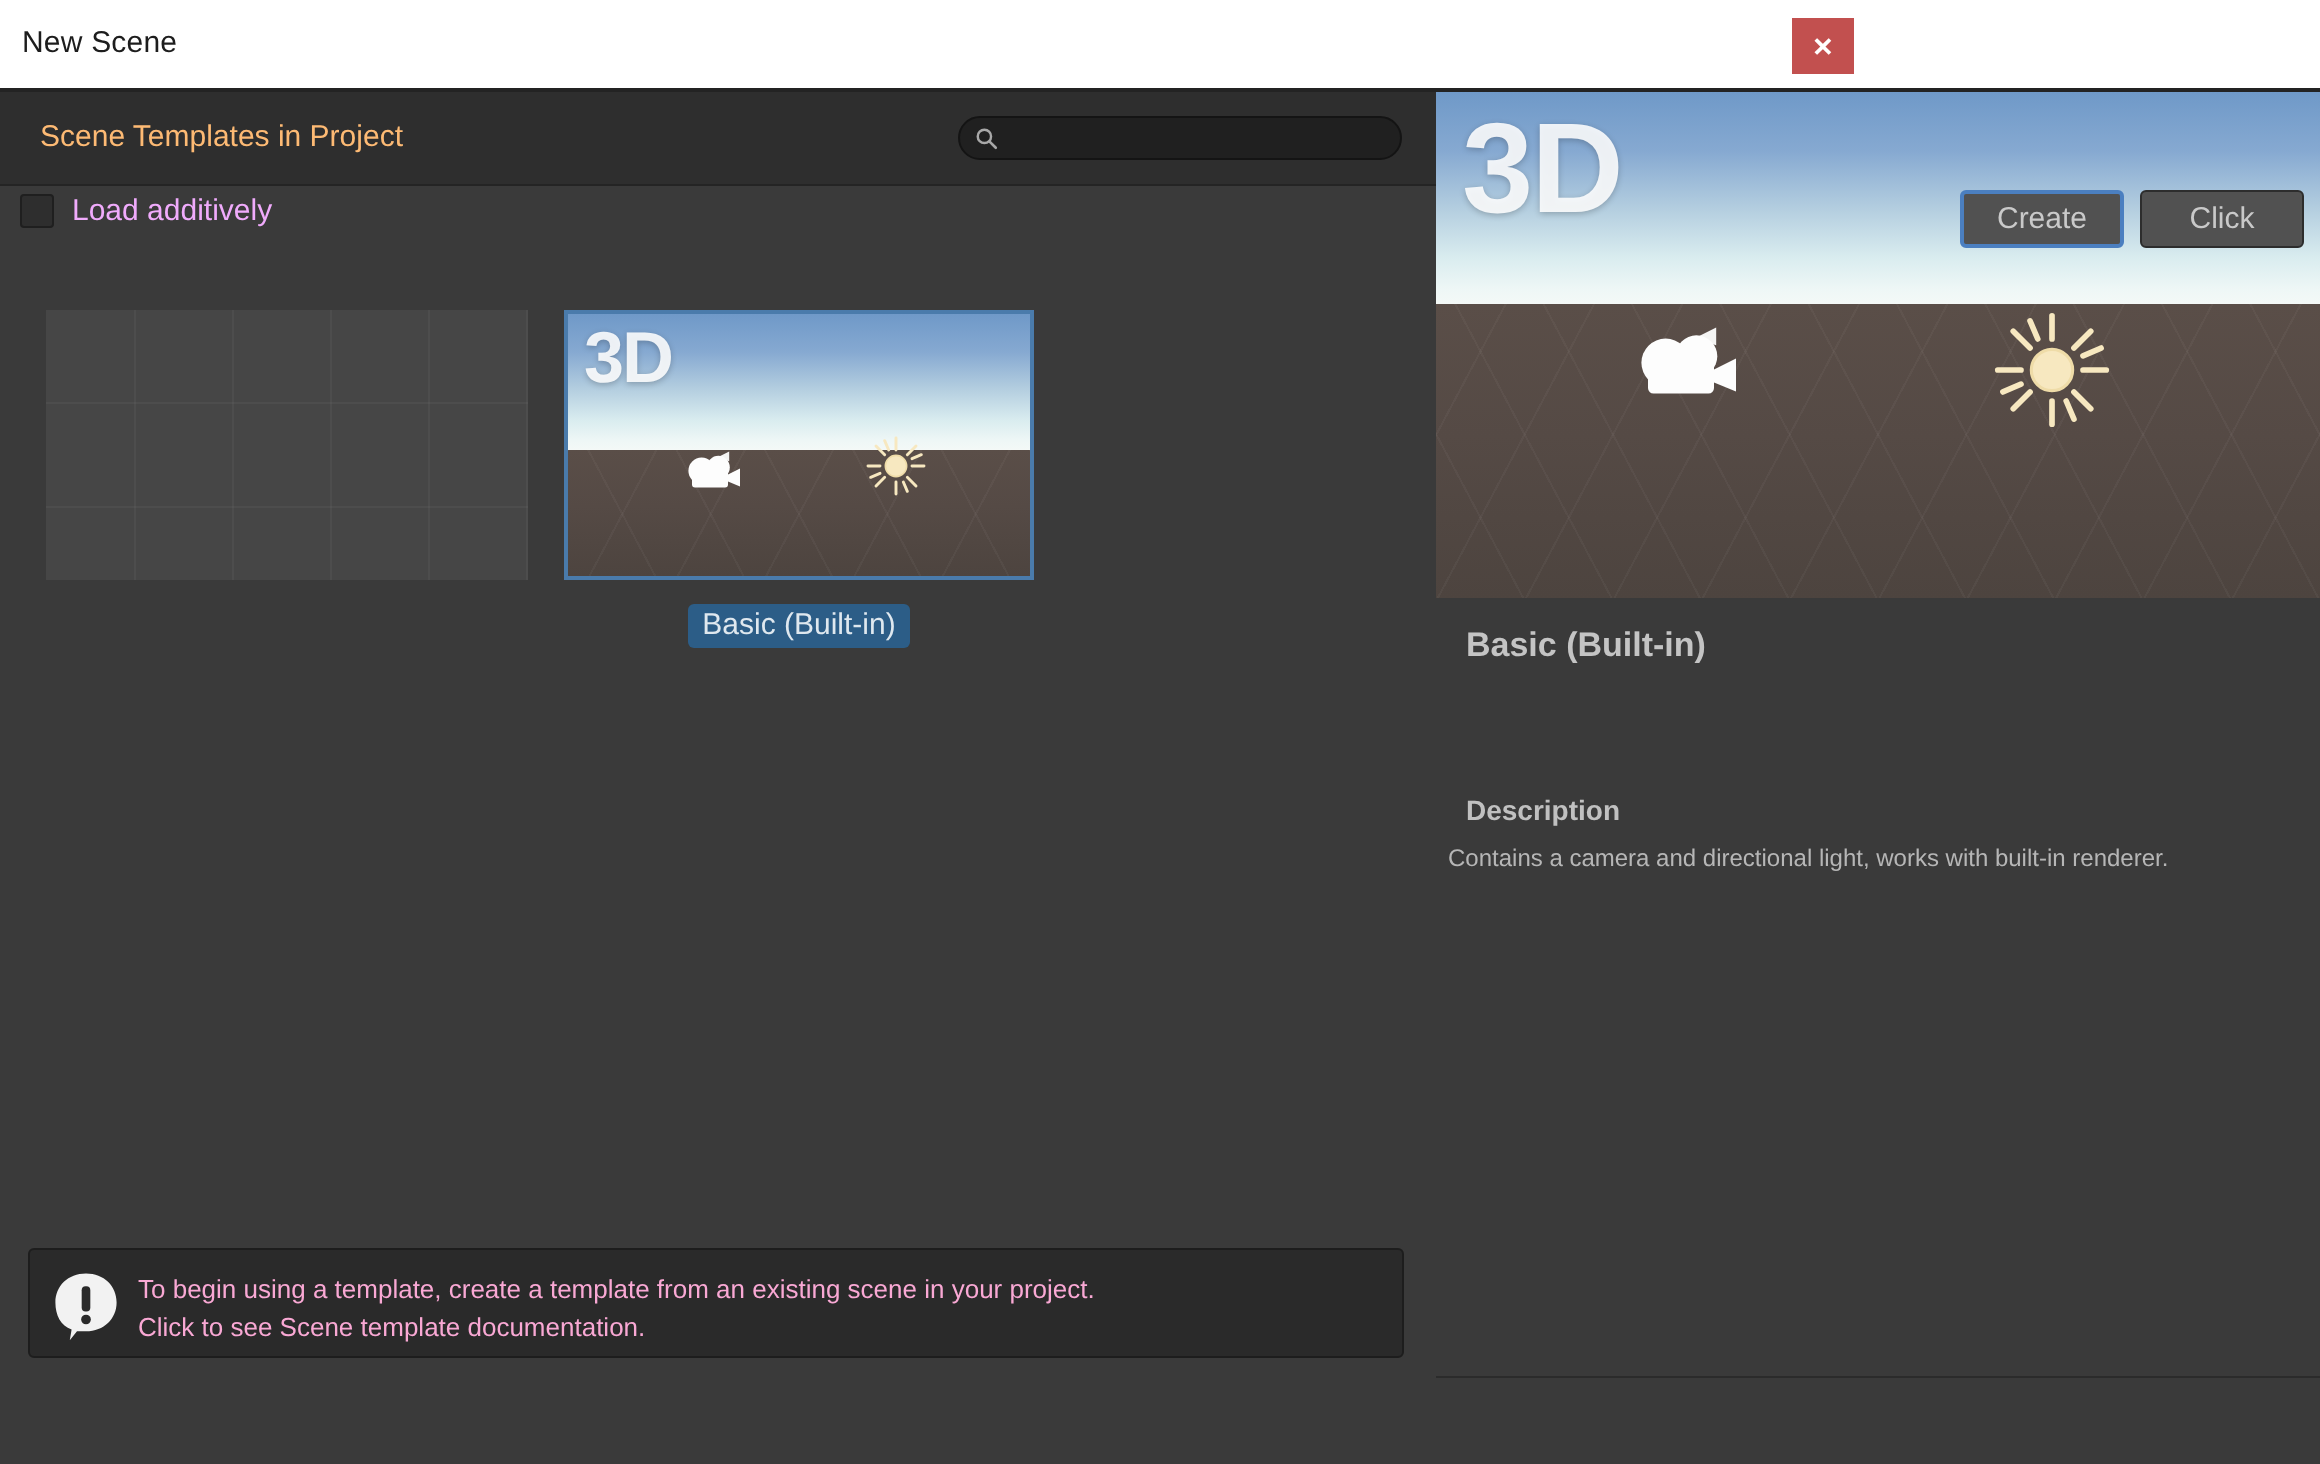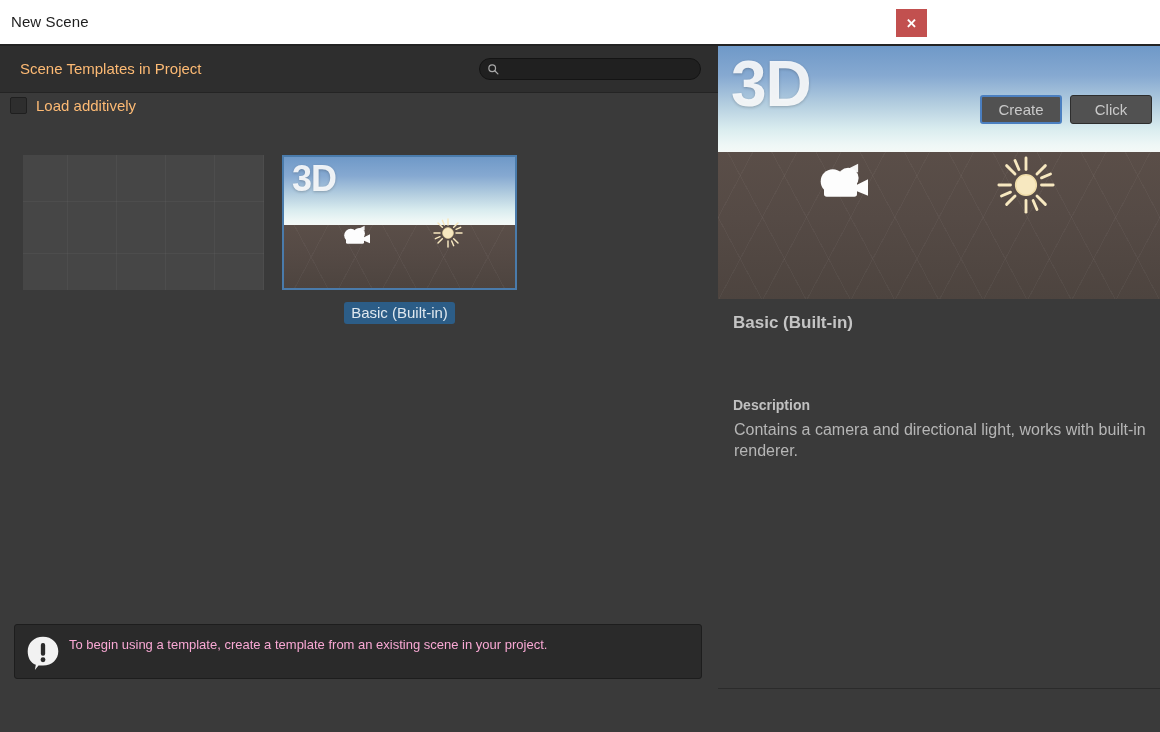--- a/index.html
+++ b/index.html
@@ -296,23 +296,23 @@
   }
   .preview-desc-head {
     position: absolute;
     left: 15px; top: 351px;
     font-size: 14px;
     font-weight: bold;
     color: #c0c0c0;
   }
   .preview-desc-body {
     position: absolute;
-    left: 16px; top: 373px;
+    left: 6px; top: 373px;
     width: 414px;
-    font-size: 16px;
+    font-size: 12px;
     line-height: 21px;
     color: #b6b6b6;
   }
 
   
   .footer {
     position: absolute;
     left: 0; top: 644px;
     width: 1160px; height: 44px;
     background: #3a3a3a;
@@ -333,21 +333,21 @@
   .checkbox {
     width: 17px; height: 17px;
     background: #2e2e2e;
     border: 1px solid #1f1f1f;
     border-radius: 2px;
     box-sizing: border-box;
   }
   .additive-label {
     margin-left: 9px;
     font-size: 15px;
-    color: #fdba74;
+    color: #f0abfc;
     white-space: nowrap;
   }
   .footer-buttons {
     position: absolute;
     right: 8px; top: 51px;
     display: flex;
     gap: 8px;
   }
   .btn {
     height: 29px;
@@ -444,20 +444,21 @@
       </div>
 
       <div class="info-box">
         <svg class="info-icon" viewBox="0 0 40 40">
           <path d="M20 2 C30 2 37 9 37 18 C37 27 30 34 20 34 L15 34 L11 39 L12 33 C6 31 3 25 3 18 C3 9 10 2 20 2 Z" fill="#f2f2f2"></path>
           <rect x="17.6" y="9" width="4.8" height="14" rx="2.2" fill="#2a2a2a"></rect>
           <circle cx="20" cy="27.5" r="2.7" fill="#2a2a2a"></circle>
         </svg>
         <div class="info-text">
           <span>To begin using a template, create a template from an existing scene in your project.</span>
+          <span>Click to see Scene template documentation.</span>
         </div>
       </div>
     </div>
   </div>
 
   <div class="slider-strip">
     <div class="zoom-slider">
       <div class="zoom-track"></div>
       <div class="zoom-handle"></div>
     </div>

